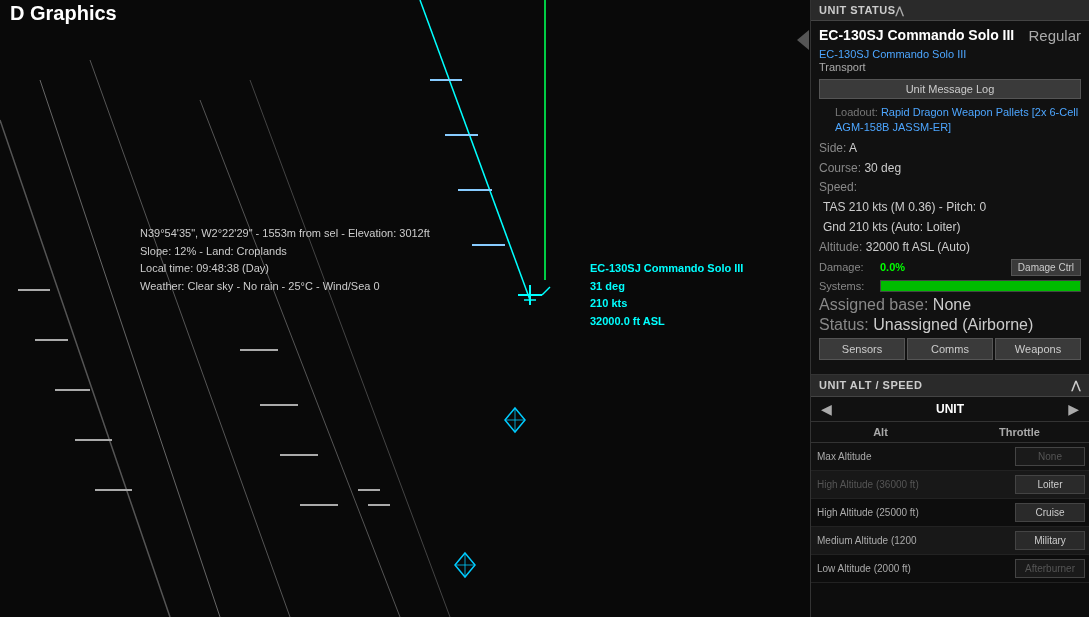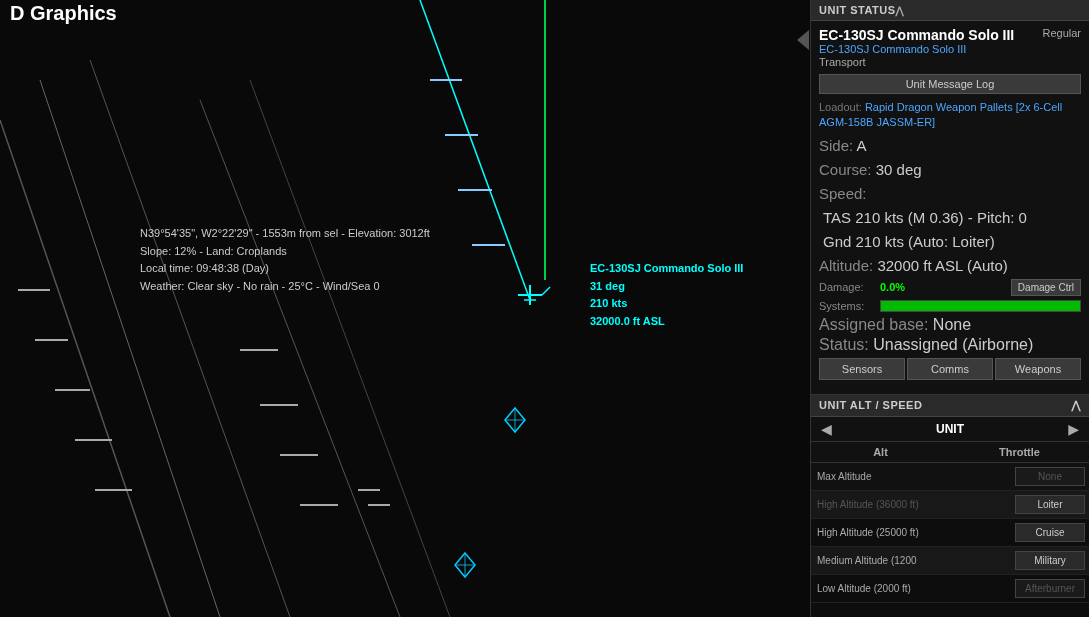--- a/index.html
+++ b/index.html
@@ -110,21 +110,21 @@
 
     #unit-name {
       color: #fff;
       font-size: 14px;
       font-weight: bold;
       margin-bottom: 2px;
     }
 
     #unit-type-badge {
       color: #aaa;
-      font-size: 11px;
+      font-size: 15px;
       text-align: right;
       margin-top: -18px;
       margin-bottom: 4px;
     }
 
     .unit-link {
       color: #4da6ff;
       font-size: 11px;
       text-decoration: none;
       display: block;
@@ -147,34 +147,35 @@
       cursor: pointer;
       text-align: center;
       margin-bottom: 6px;
     }
 
     .loadout-row {
       color: #aaa;
       font-size: 11px;
       margin-bottom: 4px;
       line-height: 1.4;
+      margin-left: 16px;
     }
 
     .loadout-row span.label {
       color: #777;
     }
 
     .loadout-row a {
       color: #4da6ff;
       text-decoration: none;
     }
 
     .info-row {
       color: #ccc;
-      font-size: 15px;
+      font-size: 12px;
       margin-bottom: 3px;
       line-height: 1.4;
     }
 
     .info-row .label {
       color: #888;
     }
 
     .damage-row {
       display: flex;

